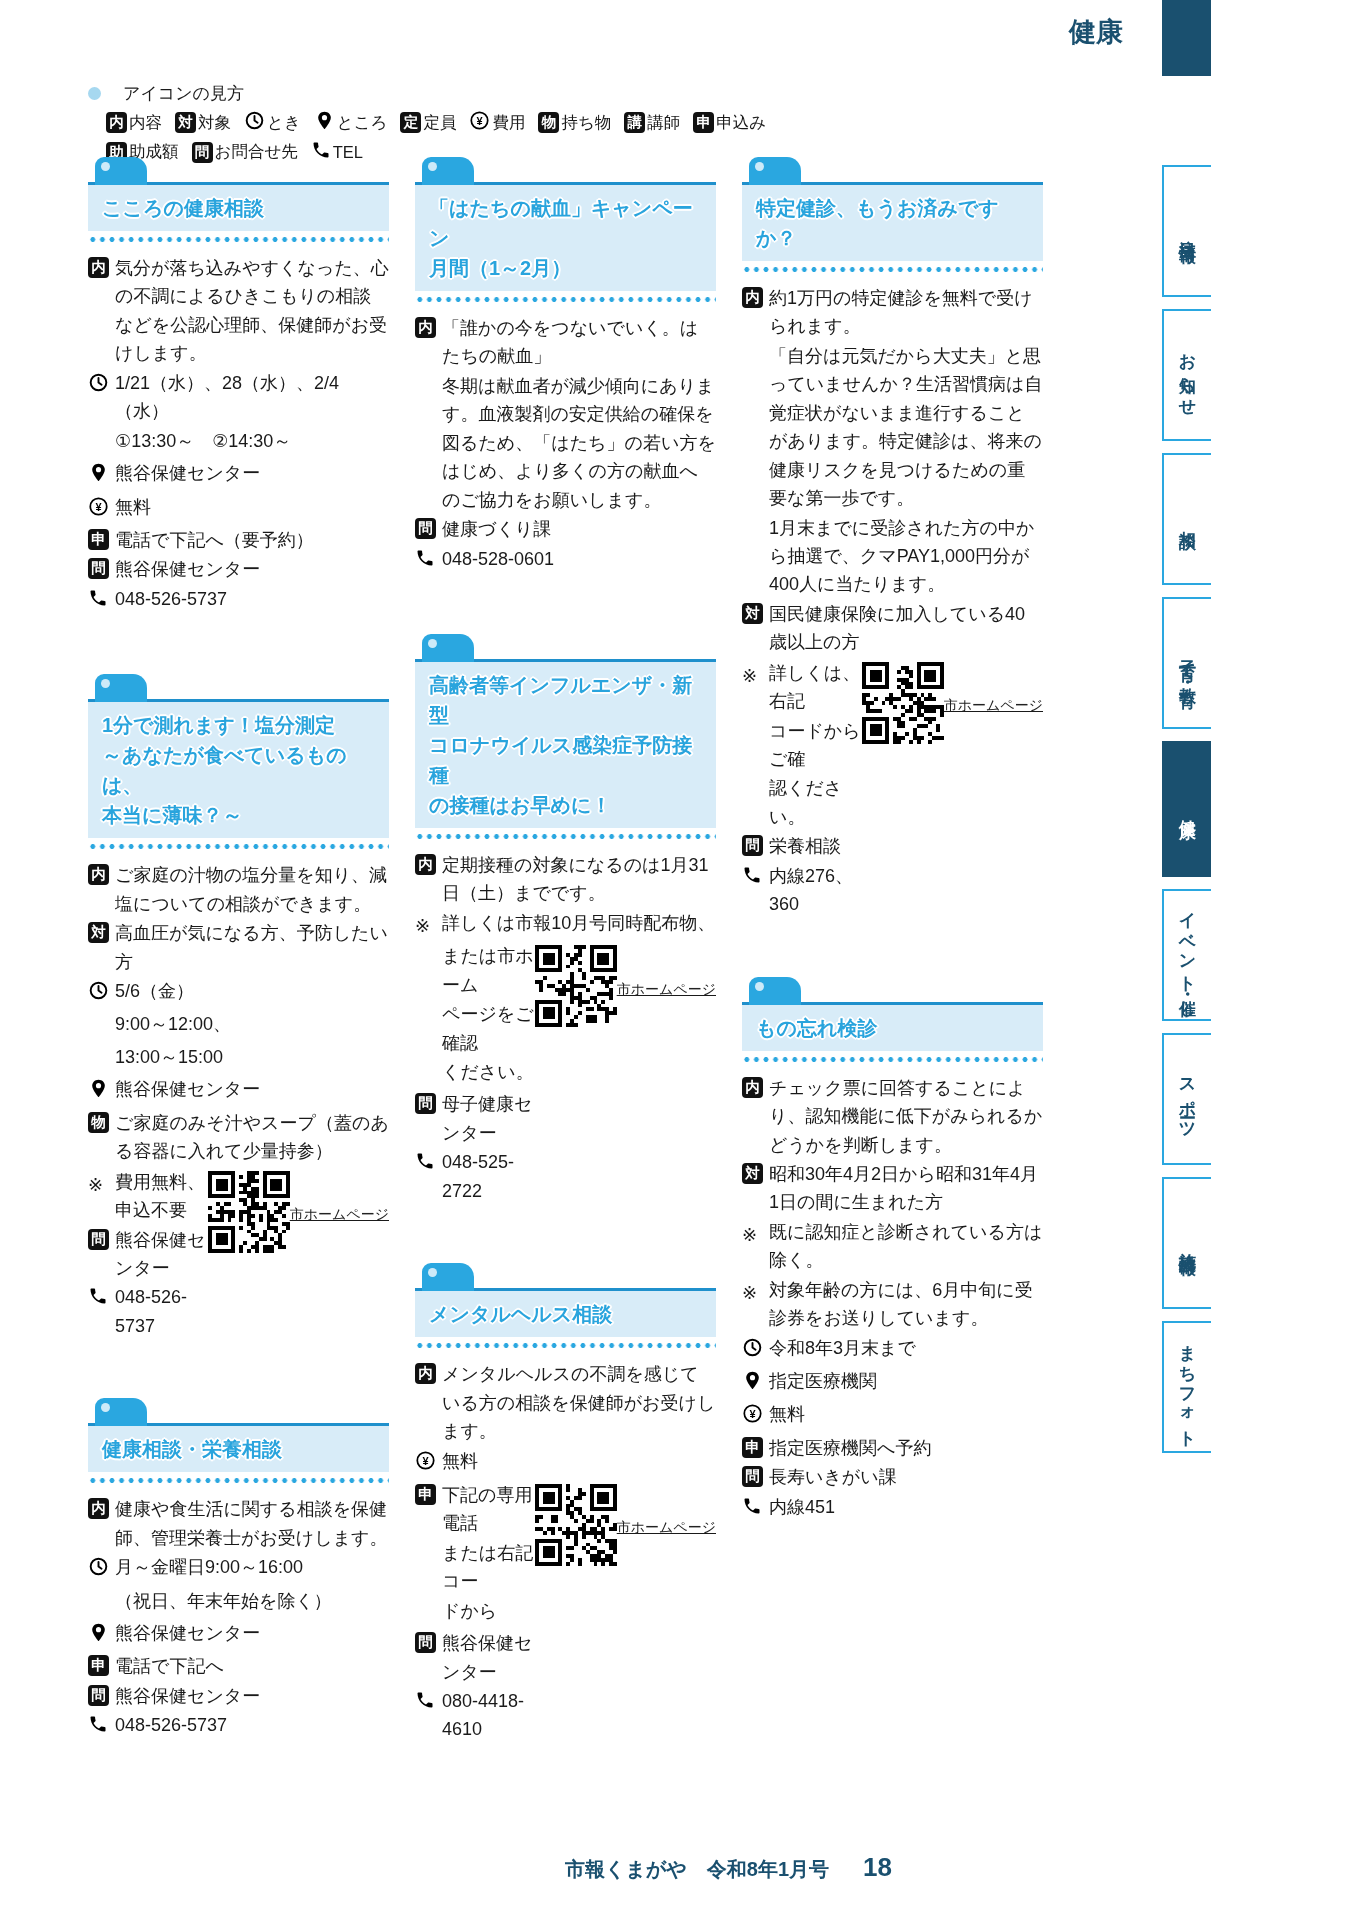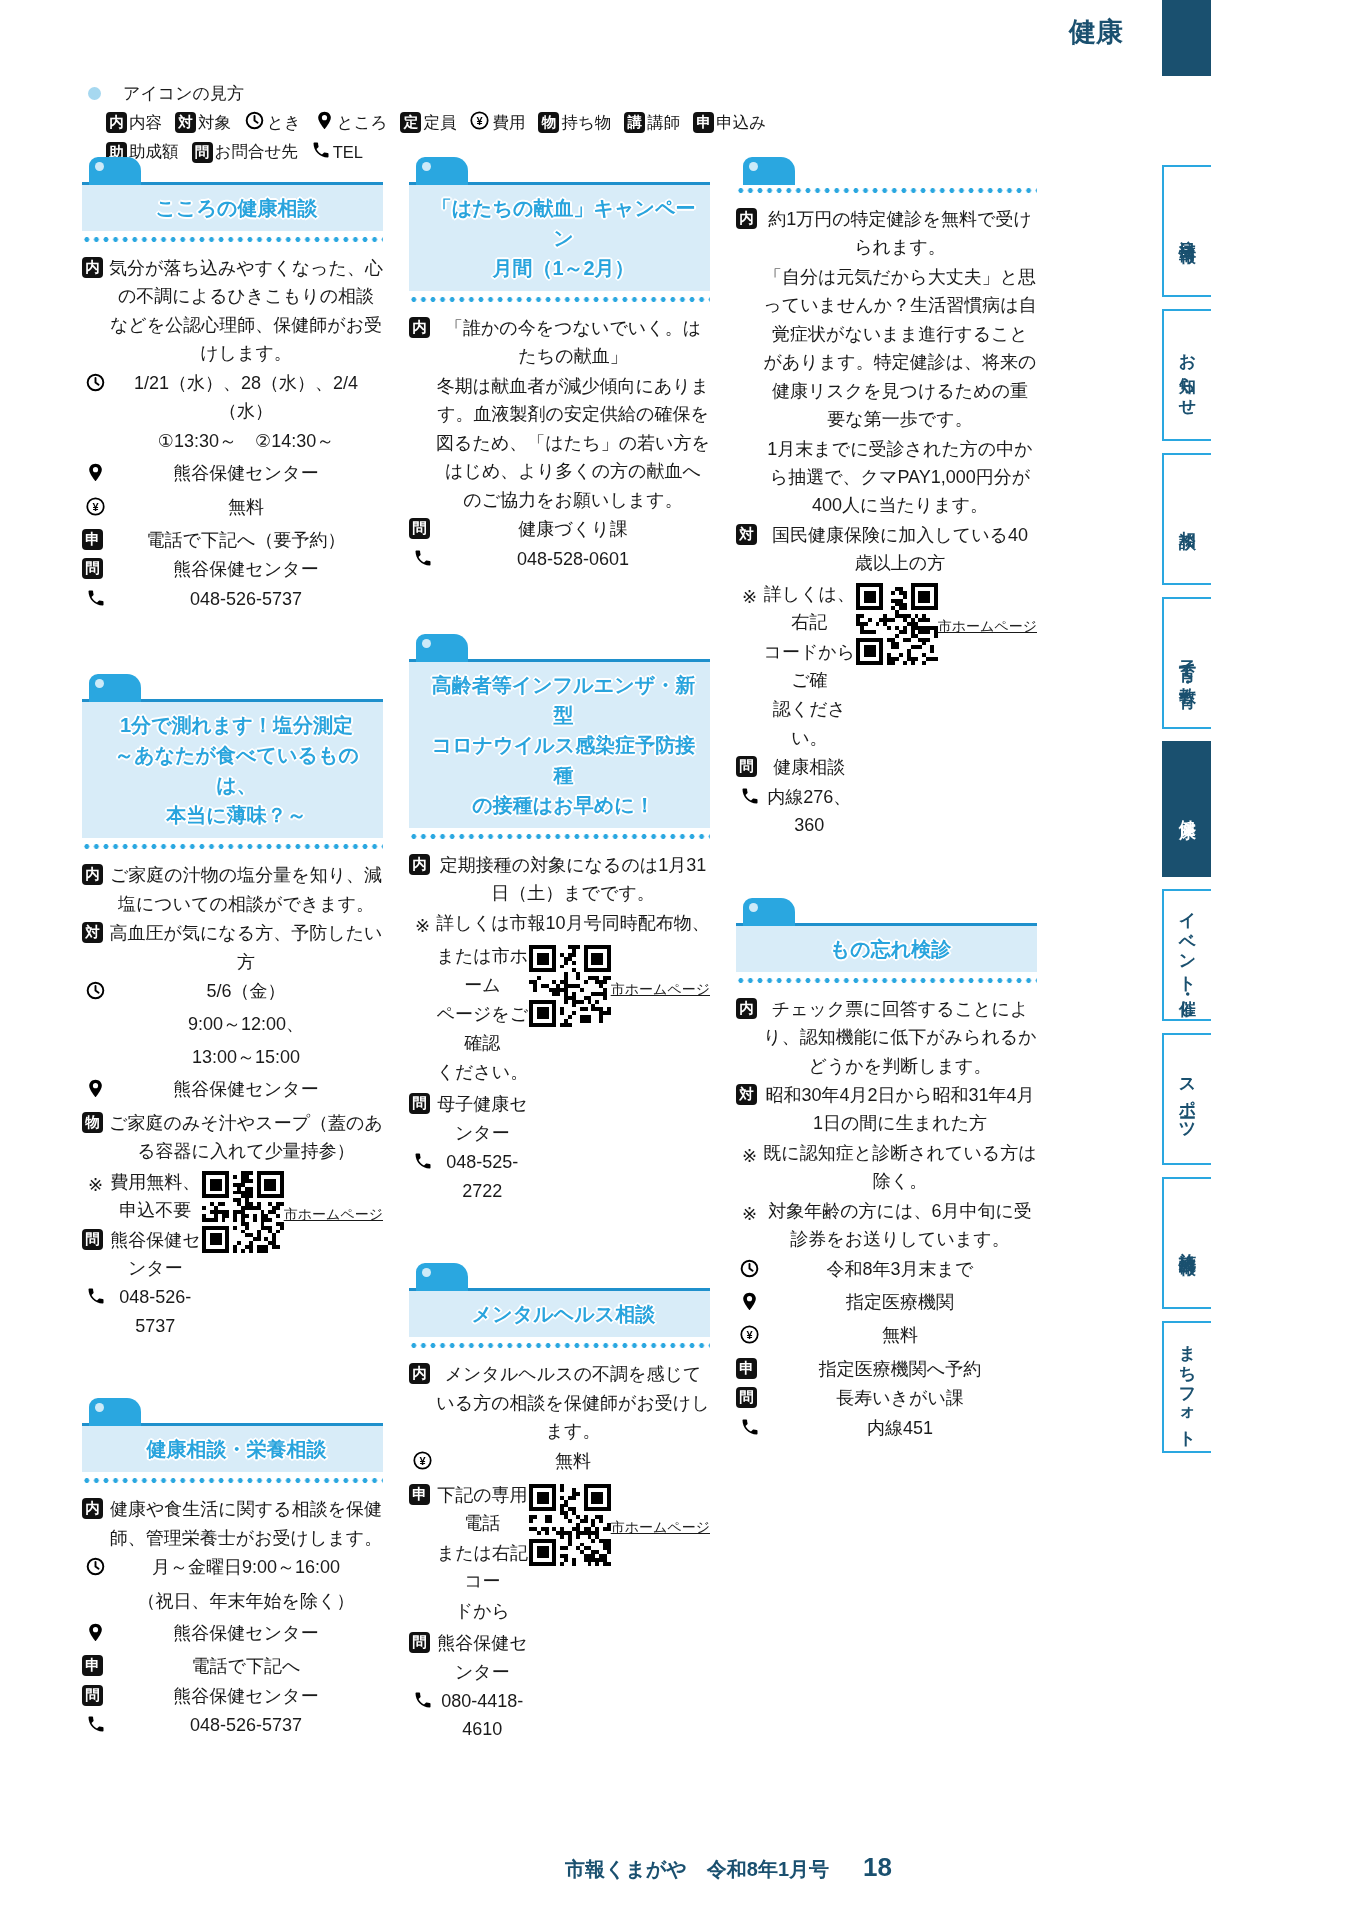--- a/index.html
+++ b/index.html
@@ -12,21 +12,21 @@
 
   
   .legend{position:absolute;left:88px;top:82px;font-size:16.5px;}
   .legend-title{display:flex;align-items:center;gap:22px;font-size:17px;}
   .legend-bullet{width:13px;height:13px;border-radius:50%;background:#a6d8f0;display:inline-block;}
   .legend-row{display:flex;align-items:center;margin-top:5px;margin-left:18px;}
   .legend-item{display:inline-flex;align-items:center;margin-right:13px;white-space:nowrap;}
   .legend-item .ic{flex:0 0 auto;padding-top:0;margin-right:2px;}
 
   
-  .cols{position:absolute;left:82px;top:156px;display:flex;gap:26px;text-align:center;}
+  .cols{position:absolute;left:88px;top:156px;display:flex;gap:26px;}
   .col{width:301px;display:flex;flex-direction:column;}
   .article{position:relative;}
   .article + .article{margin-top:56px;}
 
   .folder-tab{position:relative;height:26px;}
   .folder-tab .shape{position:absolute;left:7px;bottom:-3px;width:52px;height:28px;
       background:#2aa7e0;border-radius:9px 14px 0 0;}
   .folder-tab .dot{position:absolute;left:6px;top:5px;width:9px;height:9px;border-radius:50%;background:#cdeaf8;}
 
   .band{margin:0;background:#d8ecf8;border-top:3px solid #1f90cc;
@@ -511,20 +511,21 @@
           </div>
         </section>
       </div>
       <div class="col">
         <section class="article">
           <div class="folder-tab">
             <span class="shape">
               <span class="dot"></span>
             </span>
           </div>
+          <h2 class="band">特定健診、もうお済みですか？</h2>
           <div class="dots"></div>
           <div class="body">
             <div class="row">
               <span class="ic">
                 <span class="ic-box">内</span>
               </span>
               <div class="row-text">約1万円の特定健診を無料で受けられます。</div>
             </div>
             <div class="row">
               <span class="ic"><span class="ic-empty"></span></span>
@@ -551,21 +552,21 @@
                   <div class="row-text">コードからご確</div>
                 </div>
                 <div class="row">
                   <span class="ic"><span class="ic-empty"></span></span>
                   <div class="row-text">認ください。</div>
                 </div>
                 <div class="row">
                   <span class="ic">
                     <span class="ic-box">問</span>
                   </span>
-                  <div class="row-text">健康相談</div>
+                  <div class="row-text">栄養相談</div>
                 </div>
                 <div class="row">
                   <span class="ic"><svg viewBox="0 0 24 24" width="20" height="20">
                       <path fill="#000" d="M6.62 10.79c1.44 2.83 3.76 5.14 6.59 6.59l2.2-2.2c.27-.27.67-.36 1.02-.24 1.12.37 2.33.57 3.57.57.55 0 1 .45 1 1V20c0 .55-.45 1-1 1-9.39 0-17-7.61-17-17 0-.55.45-1 1-1h3.5c.55 0 1 .45 1 1 0 1.25.2 2.45.57 3.57.11.35.03.74-.25 1.02l-2.2 2.2z"></path>
                     </svg></span>
                   <div class="row-text">内線276、360</div>
                 </div>
               </div>
               <div class="qr-col">
                 <svg viewBox="0 0 21 21">

